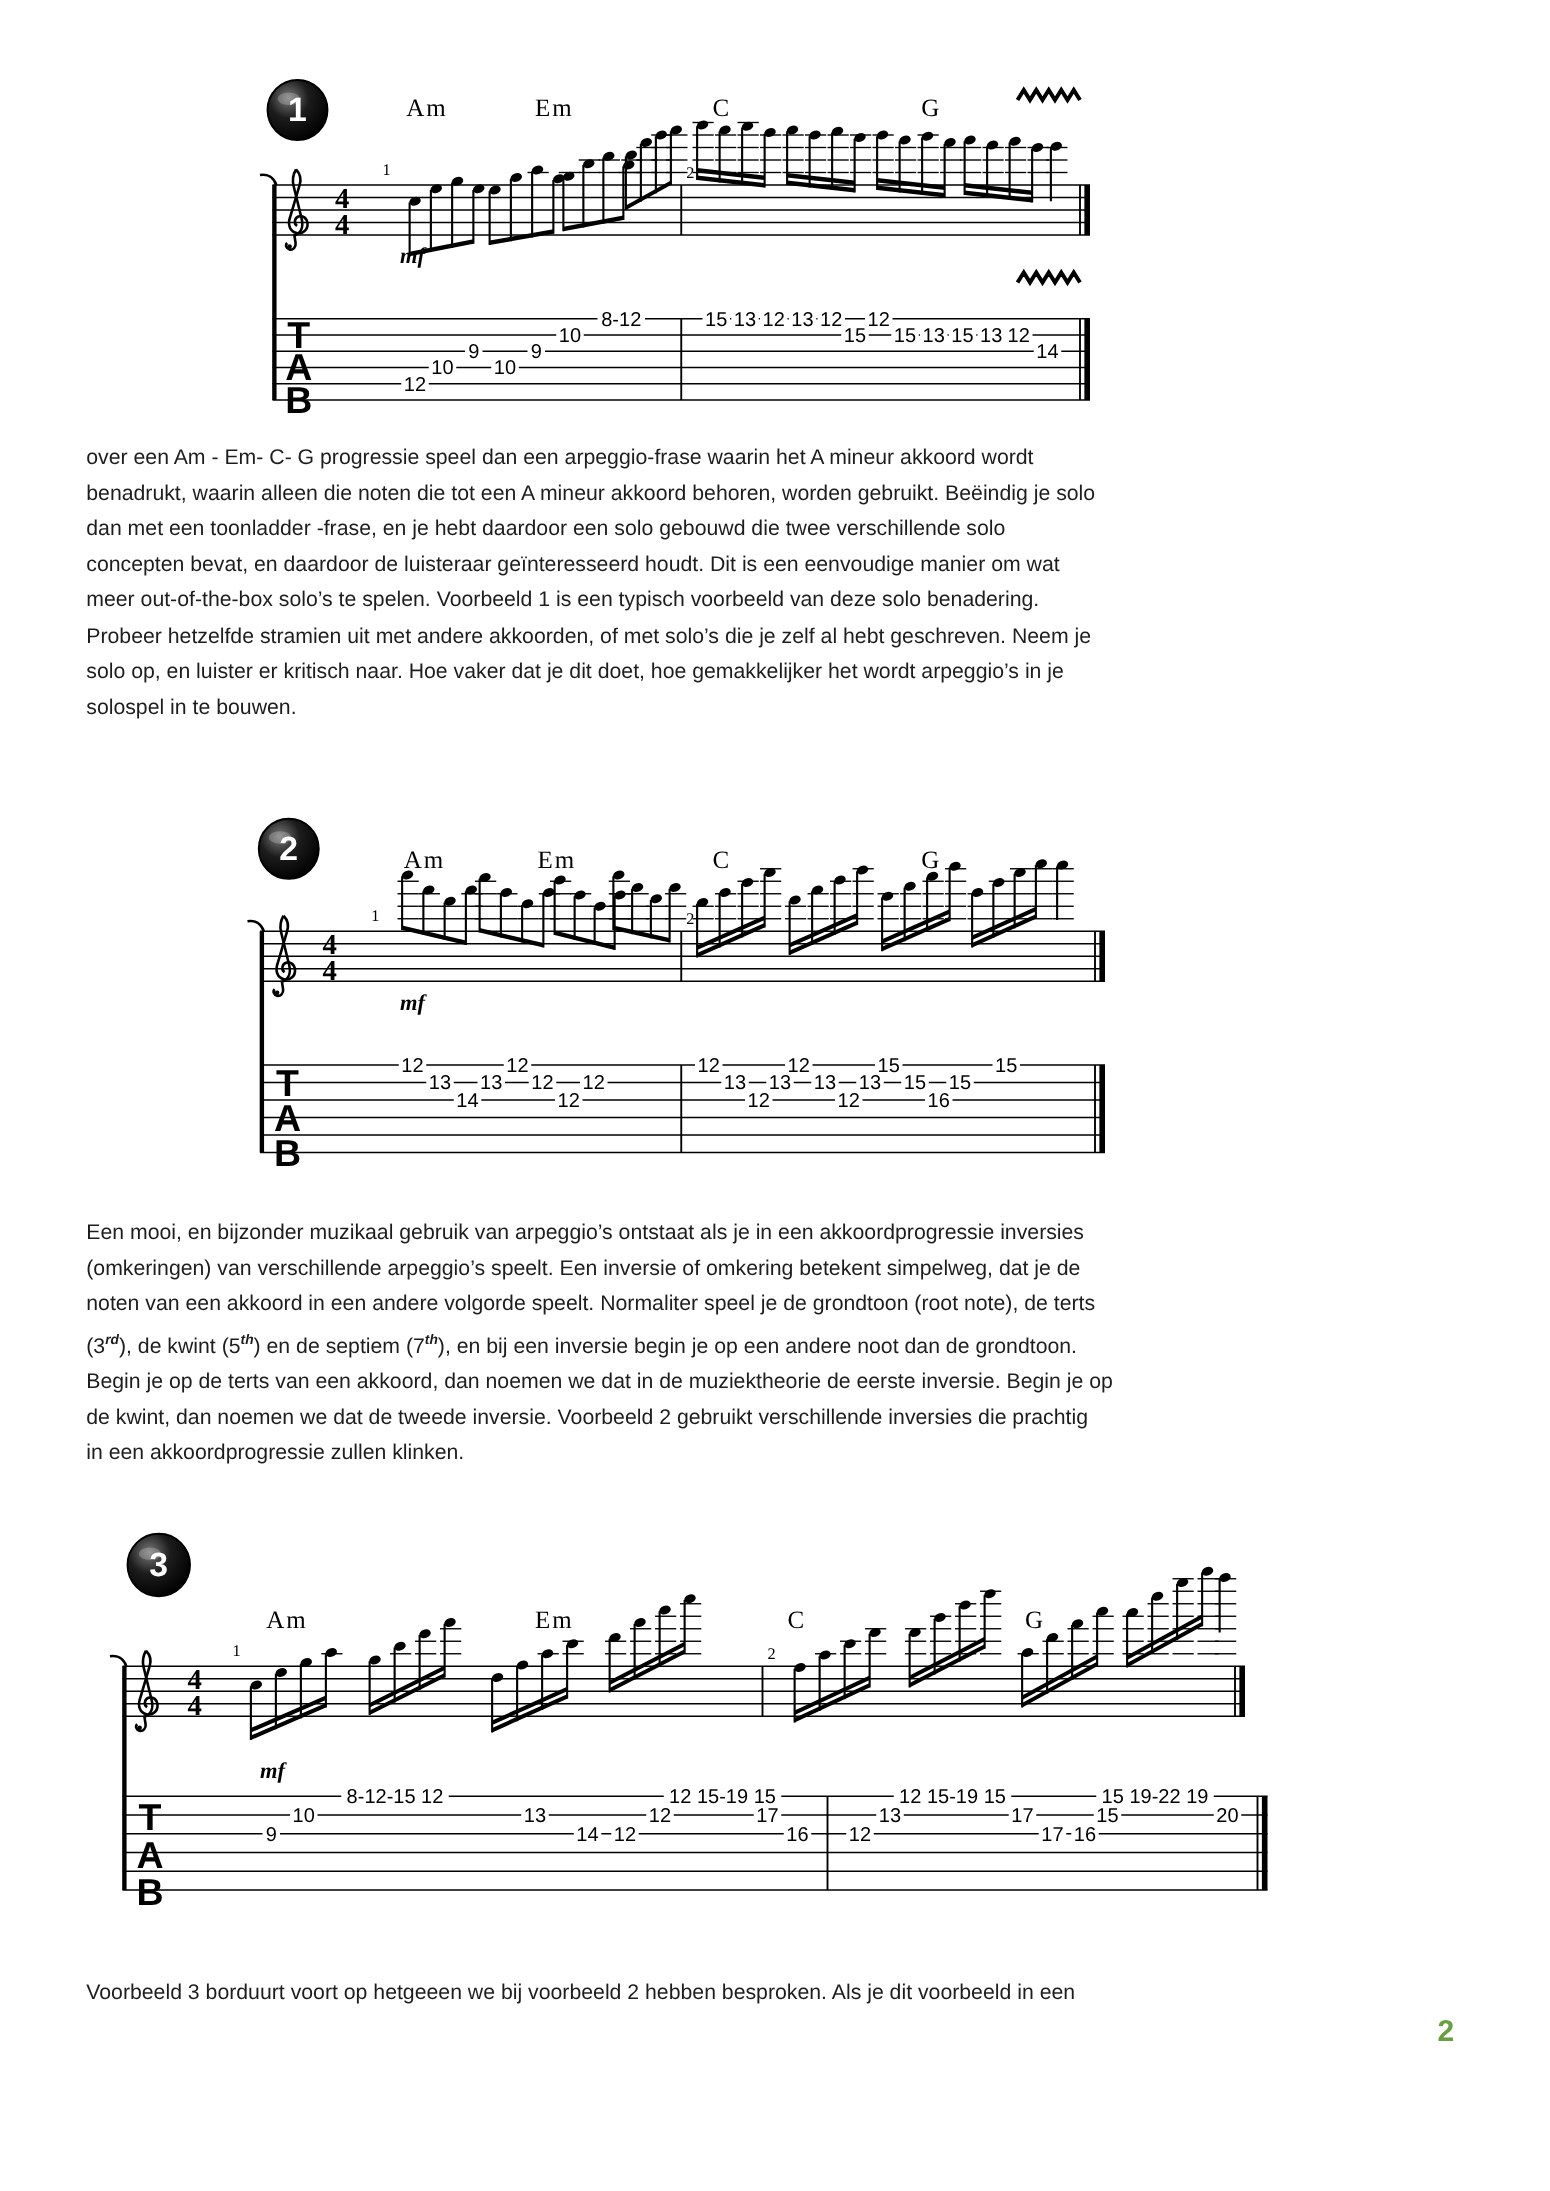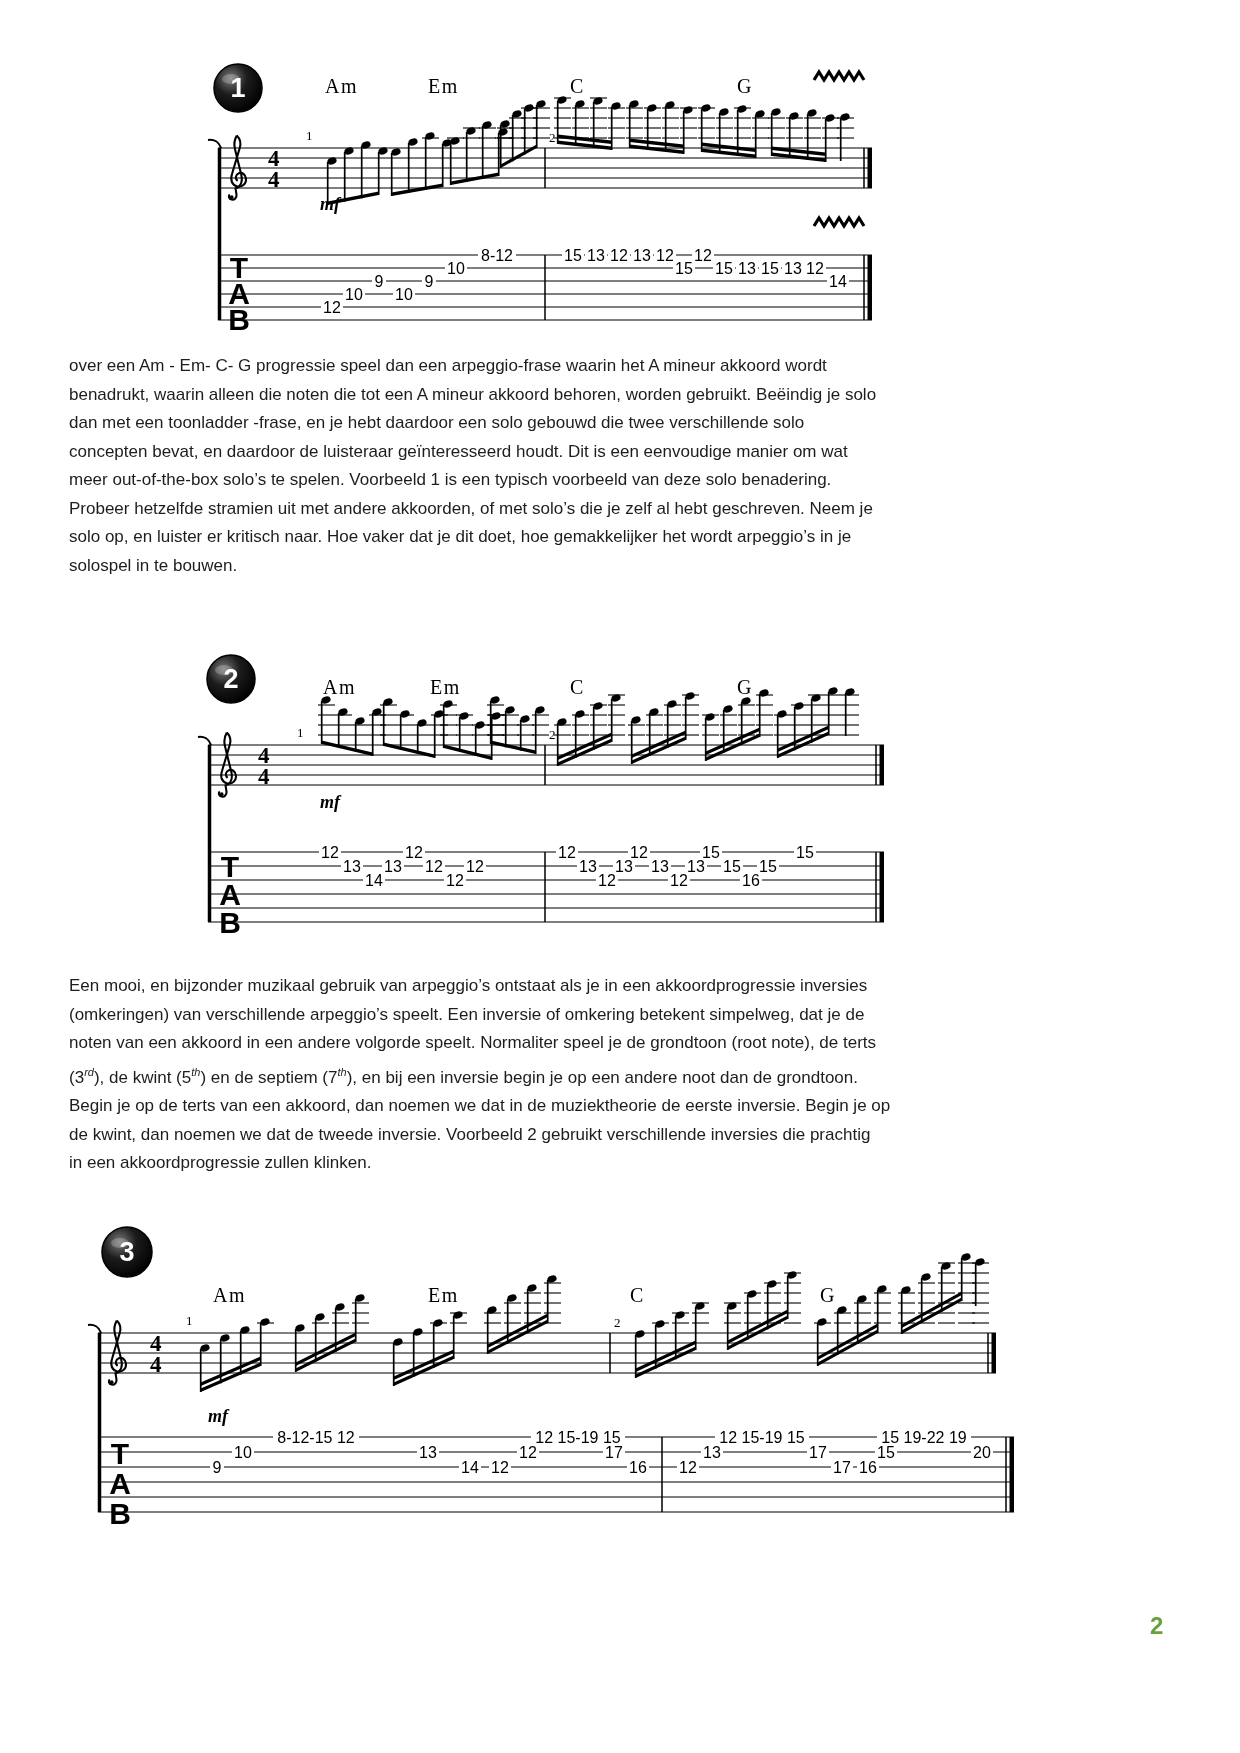--- a/index.html
+++ b/index.html
@@ -3,21 +3,21 @@
 <meta charset="utf-8">
 <style>
   html,body{margin:0;padding:0;background:#e8e8e8;}
   .page{position:relative;width:1240px;height:1753px;background:#ffffff;margin:0 auto;
         font-family:"Liberation Sans",sans-serif;color:#1d1d1d;overflow:hidden;}
   .para{position:absolute;left:69px;width:1130px;font-size:17px;line-height:28.5px;}
   #p1{top:352px;}
   #p2{top:972px;}
   #closing{top:1580px;}
   .seg-i{}
-  .seg-sup{font-size:11px;font-style:italic;vertical-align:7px;}
+  .seg-sup{font-size:11px;font-style:italic;vertical-align:7px;font-weight:bold;}
   .pagenum{position:absolute;left:1150px;top:1612px;font-size:24px;font-weight:bold;}
   #music-canvas{position:absolute;left:0;top:0;}
 </style>
 </head>
 <body>
 
 <div class="page">
   <svg id="music-canvas" width="1240" height="1753" viewBox="0 0 1240 1753">
       <defs>
         <radialGradient id="bgrad" cx="35%" cy="30%" r="75%">
@@ -796,15 +796,16 @@
         <text x="886" y="1457.5" fill="#000" font-size="16" font-family="&quot;Liberation Sans&quot;,sans-serif" font-weight="normal" font-style="normal" text-anchor="middle">15</text>
         <rect x="877" y="1429" width="94" height="16" fill="#fff"></rect>
         <text x="924" y="1442.5" fill="#000" font-size="16" font-family="&quot;Liberation Sans&quot;,sans-serif" font-weight="normal" font-style="normal" text-anchor="middle">15 19-22 19</text>
         <rect x="971" y="1444" width="22" height="16" fill="#fff"></rect>
         <text x="982" y="1457.5" fill="#000" font-size="16" font-family="&quot;Liberation Sans&quot;,sans-serif" font-weight="normal" font-style="normal" text-anchor="middle">20</text>
       </g>
     </svg>
 
   <div class="para" id="p1"><span>over een Am - Em- C- G progressie speel dan een arpeggio-frase waarin het A mineur akkoord wordt</span><br><span>benadrukt, waarin alleen die noten die tot een A mineur akkoord behoren, worden gebruikt. Beëindig je solo</span><br><span>dan met een toonladder -frase, en je hebt daardoor een solo gebouwd die twee verschillende solo</span><br><span>concepten bevat, en daardoor de luisteraar geïnteresseerd houdt. Dit is een eenvoudige manier om wat</span><br><span>meer out-of-the-box solo’s te spelen. Voorbeeld 1 is een typisch voorbeeld van deze solo benadering.</span><br><span>Probeer hetzelfde stramien uit met andere akkoorden, of met solo’s die je zelf al hebt geschreven. Neem je</span><br><span>solo op, en luister er kritisch naar. Hoe vaker dat je dit doet, hoe gemakkelijker het wordt arpeggio’s in je</span><br><span>solospel in te bouwen.</span></div>
   <div class="para" id="p2"><span>Een mooi, en bijzonder muzikaal gebruik van arpeggio’s ontstaat als je in een akkoordprogressie inversies</span><br><span>(omkeringen) van verschillende arpeggio’s speelt. Een inversie of omkering betekent simpelweg, dat je de</span><br><span>noten van een akkoord in een andere volgorde speelt. Normaliter speel je de grondtoon (</span><span class="seg-i">root note</span><span>), de terts</span><br><span>(</span><span class="seg-i">3</span><span class="seg-sup">rd</span><span>), de kwint (</span><span class="seg-i">5</span><span class="seg-sup">th</span><span>) en de septiem (</span><span class="seg-i">7</span><span class="seg-sup">th</span><span>), en bij een inversie begin je op een andere noot dan de grondtoon.</span><br><span>Begin je op de terts van een akkoord, dan noemen we dat in de muziektheorie de eerste inversie. Begin je op</span><br><span>de kwint, dan noemen we dat de tweede inversie. Voorbeeld 2 gebruikt verschillende inversies die prachtig</span><br><span>in een akkoordprogressie zullen klinken.</span></div>
+  <div class="para" id="closing"><span>Voorbeeld 3 borduurt voort op hetgeeen we bij voorbeeld 2 hebben besproken. Als je dit voorbeeld in een</span></div>
 
   <div class="pagenum" style="color: rgb(104, 160, 63);">2</div>
 </div>
 
 </body></html>

